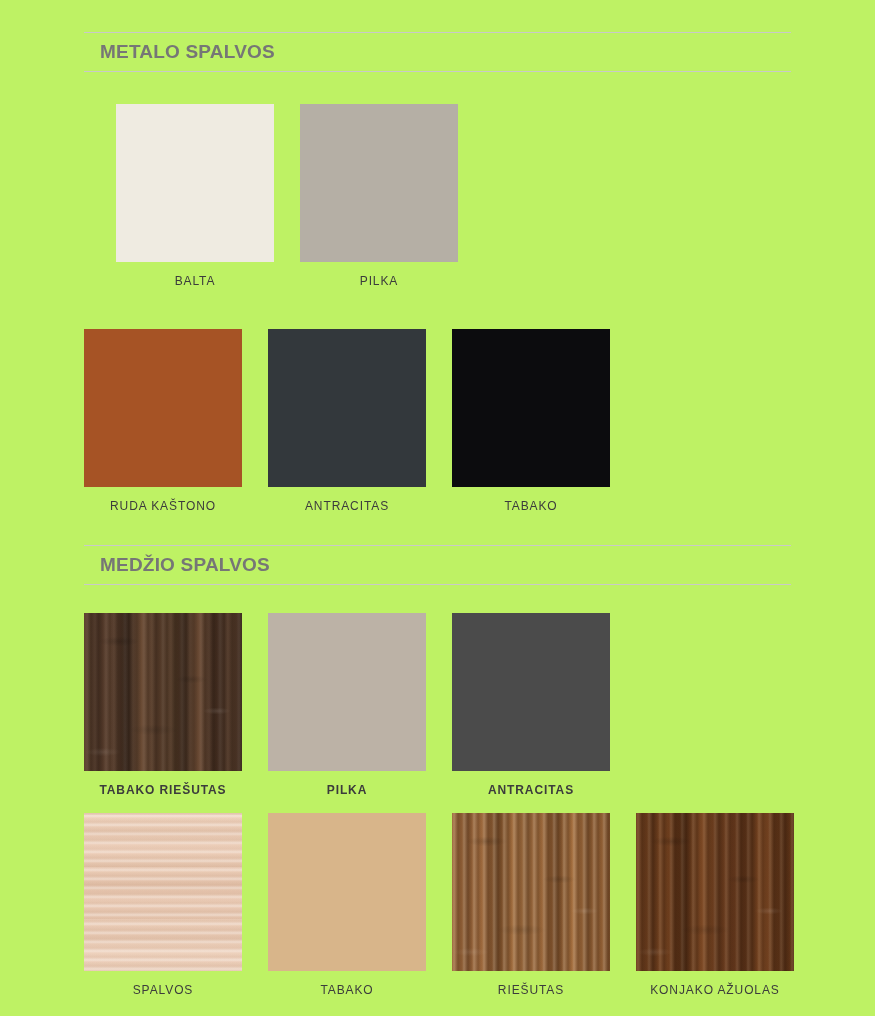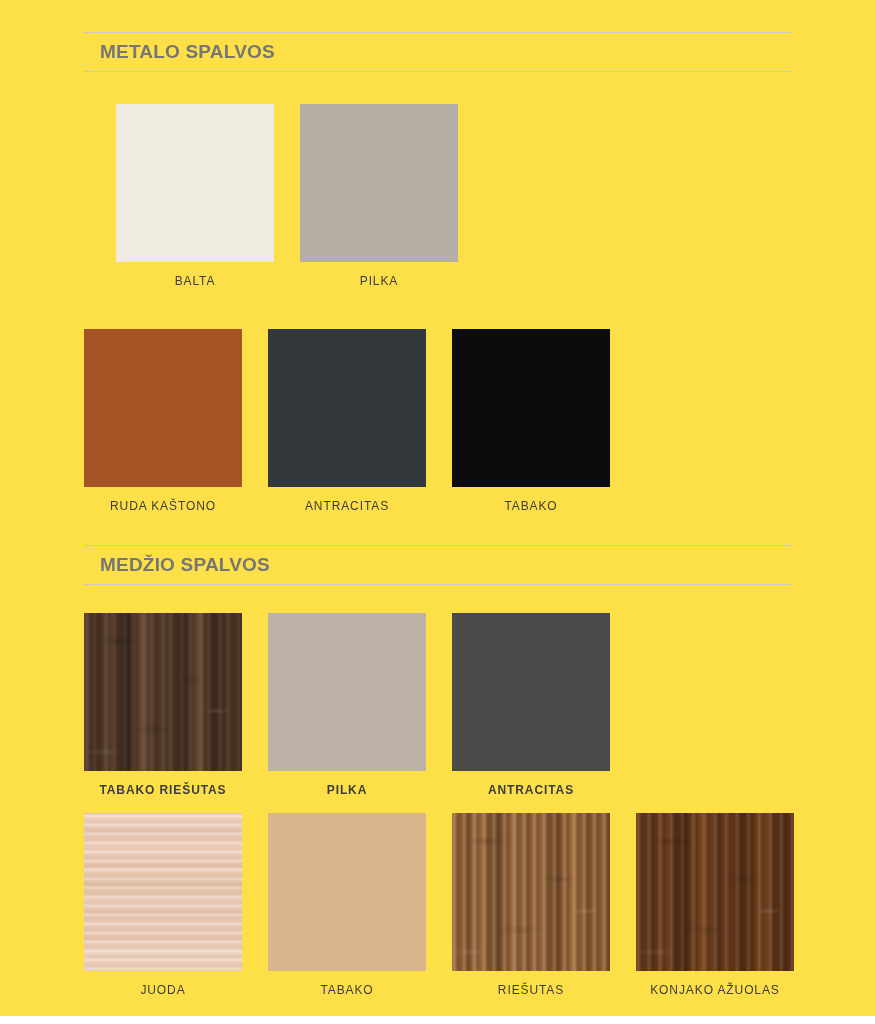--- a/index.html
+++ b/index.html
@@ -13,21 +13,21 @@
     height: 1024px;
     overflow: hidden;
     font-family: "Liberation Sans", "DejaVu Sans", sans-serif;
     -webkit-font-smoothing: antialiased;
   }
 
   .page {
     position: relative;
     width: 875px;
     height: 1016px;
-    background: #fde047;
+    background: #bef264;
   }
 
   
   .section {
     position: absolute;
     left: 84px;
     width: 707px;
   }
   .section-head {
     position: relative;
@@ -249,21 +249,21 @@
       <div class="swatch" style="background-color: rgb(75, 75, 75);"></div>
       <div class="label">ANTRACITAS</div>
     </div>
   </div>
 
   <div class="row" style="top:813px; left:84px;">
     <div class="cell">
       <div class="swatch">
         <div class="tex tex-klevas"></div>
       </div>
-      <div class="label">JUODA</div>
+      <div class="label">SPALVOS</div>
     </div>
     <div class="cell">
       <div class="swatch">
         <div class="tex tex-akacija"></div>
       </div>
       <div class="label">TABAKO</div>
     </div>
     <div class="cell">
       <div class="swatch">
         <div class="tex tex-riesutas"></div>

